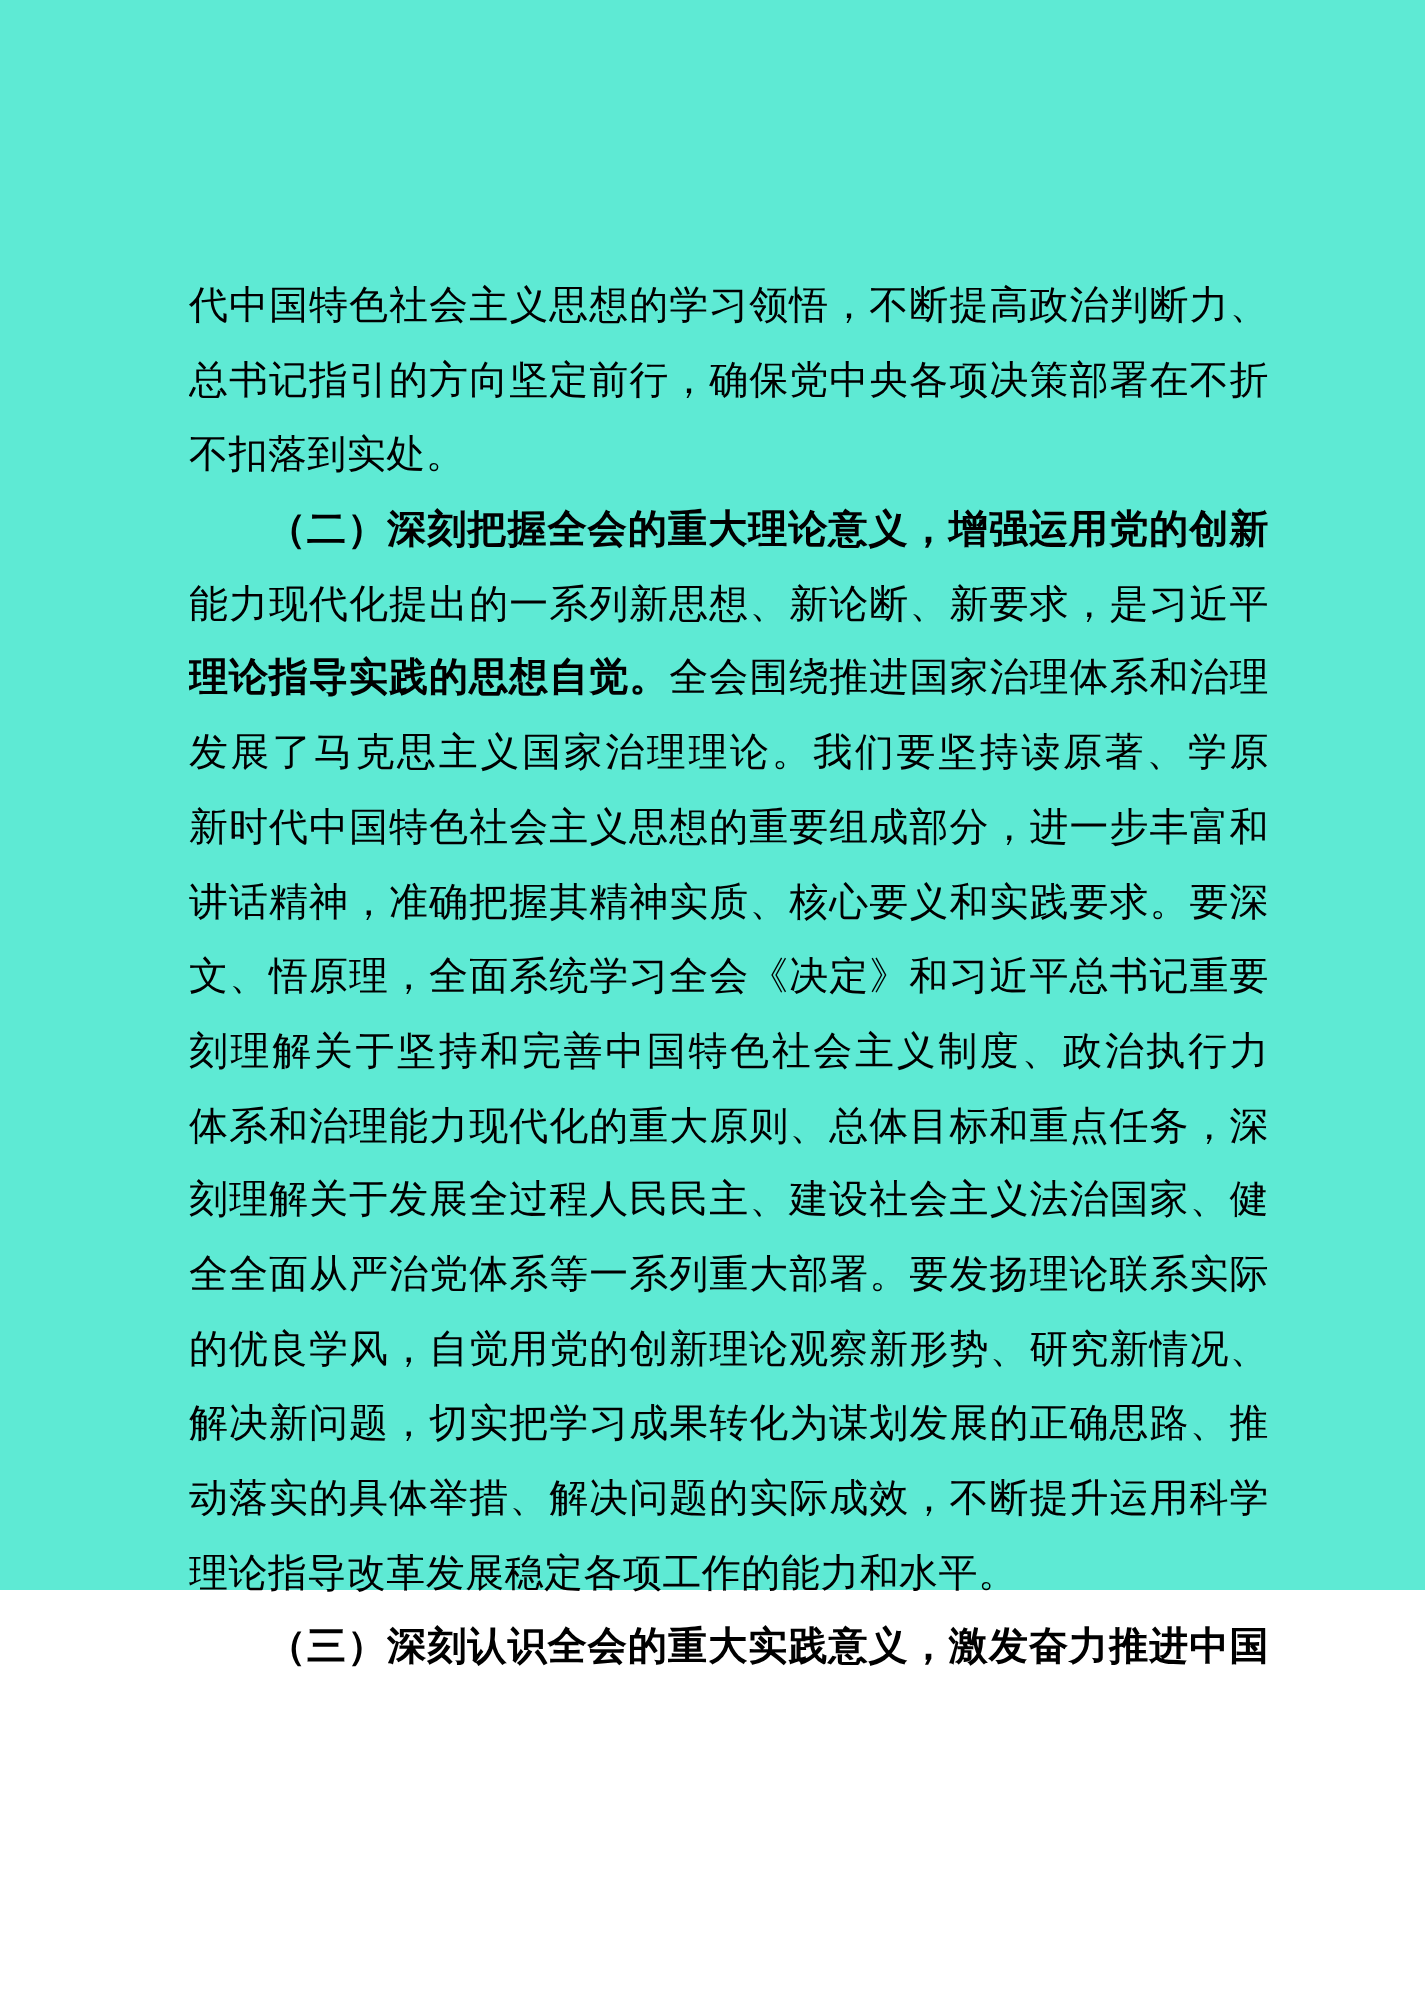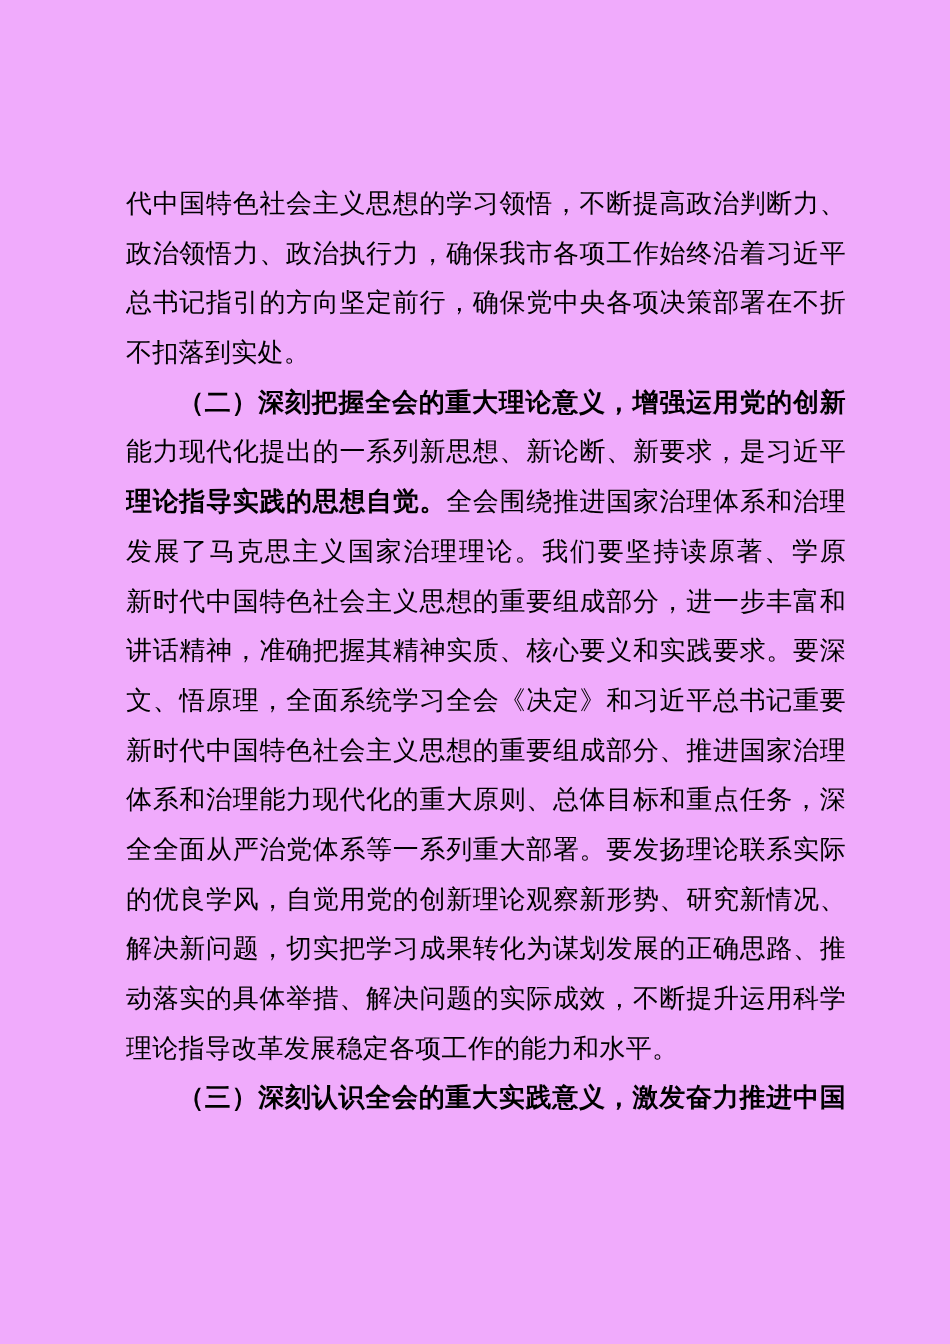--- a/index.html
+++ b/index.html
@@ -10,23 +10,23 @@
   body {
     width: 950px;
     height: 1344px;
     overflow: hidden;
     color: #000000;
     font-family: "Liberation Sans", sans-serif;
   }
   .page {
     box-sizing: border-box;
     width: 950px;
-    height: 1344px;
+    height: 1060px;
     padding: 179px 104px 0 126px;
-    background: #f0abfc;
+    background: #5eead4;
   }
   .paragraph {
     margin: 0;
     padding: 0;
   }
   .line {
     height: 49.7px;
     line-height: 49.7px;
     font-size: 26px;
     letter-spacing: 0.3px;
@@ -46,34 +46,34 @@
   }
   .run { font-weight: 400; }
   .run.b { font-weight: 700; }
 </style>
 </head>
 <body>
 
 <main class="page">
     <div class="paragraph">
       <div class="line"><span class="run">代中国特色社会主义思想的学习领悟，不断提高政治判断力、</span></div>
-      <div class="line"><span class="run">政治领悟力、政治执行力，确保我市各项工作始终沿着习近平</span></div>
       <div class="line"><span class="run">总书记指引的方向坚定前行，确保党中央各项决策部署在不折</span></div>
       <div class="line last"><span class="run">不扣落到实处。</span></div>
     </div>
     <div class="paragraph">
       <div class="line indent"><span class="run b">（二）深刻把握全会的重大理论意义，增强运用党的创新</span></div>
       <div class="line"><span class="run">能力现代化提出的一系列新思想、新论断、新要求，是习近平</span></div>
       <div class="line"><span class="run b">理论指导实践的思想自觉。</span><span class="run">全会围绕推进国家治理体系和治理</span></div>
       <div class="line"><span class="run">发展了马克思主义国家治理理论。我们要坚持读原著、学原</span></div>
       <div class="line"><span class="run">新时代中国特色社会主义思想的重要组成部分，进一步丰富和</span></div>
       <div class="line"><span class="run">讲话精神，准确把握其精神实质、核心要义和实践要求。要深</span></div>
       <div class="line"><span class="run">文、悟原理，全面系统学习全会《决定》和习近平总书记重要</span></div>
-      <div class="line"><span class="run">新时代中国特色社会主义思想的重要组成部分、推进国家治理</span></div>
+      <div class="line"><span class="run">刻理解关于坚持和完善中国特色社会主义制度、政治执行力</span></div>
       <div class="line"><span class="run">体系和治理能力现代化的重大原则、总体目标和重点任务，深</span></div>
+      <div class="line"><span class="run">刻理解关于发展全过程人民民主、建设社会主义法治国家、健</span></div>
       <div class="line"><span class="run">全全面从严治党体系等一系列重大部署。要发扬理论联系实际</span></div>
       <div class="line"><span class="run">的优良学风，自觉用党的创新理论观察新形势、研究新情况、</span></div>
       <div class="line"><span class="run">解决新问题，切实把学习成果转化为谋划发展的正确思路、推</span></div>
       <div class="line"><span class="run">动落实的具体举措、解决问题的实际成效，不断提升运用科学</span></div>
       <div class="line last"><span class="run">理论指导改革发展稳定各项工作的能力和水平。</span></div>
     </div>
     <div class="paragraph">
       <div class="line indent"><span class="run b">（三）深刻认识全会的重大实践意义，激发奋力推进中国</span></div>
     </div>
   </main>

